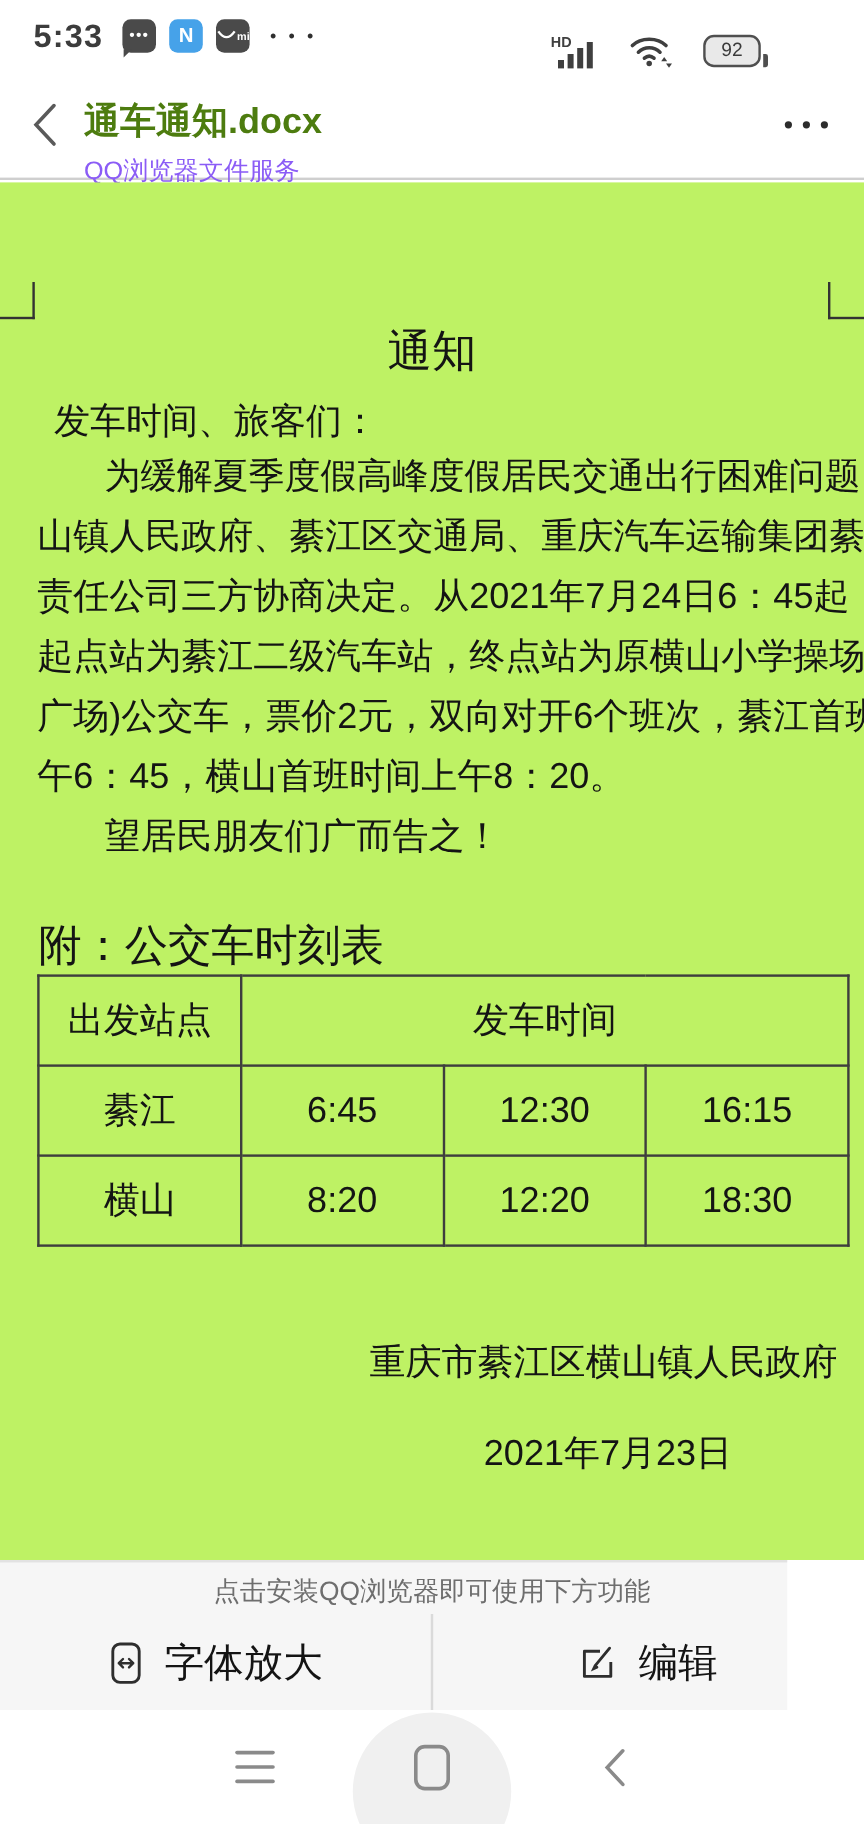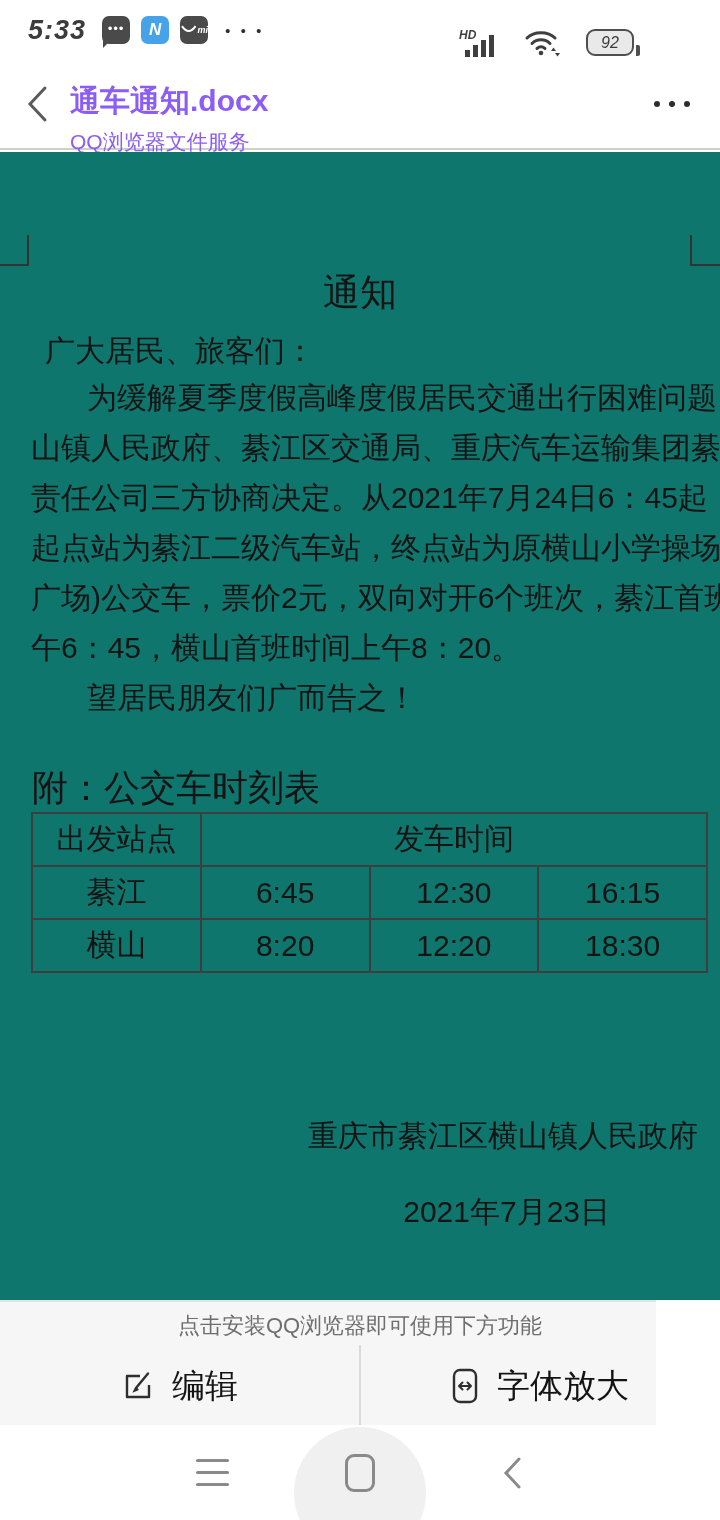--- a/index.html
+++ b/index.html
@@ -2,21 +2,21 @@
 <html><head>
 <meta charset="utf-8">
 <style>
   * { margin:0; padding:0; box-sizing:border-box; }
   html,body { width:720px; height:1520px; background:#fff; overflow:hidden;
               font-family:"Liberation Sans","DejaVu Sans",sans-serif; }
   #screen { position:relative; width:720px; height:1520px; background:#fff; }
 
   
   #status-bar { position:absolute; top:0; left:0; width:668px; height:60px;
-                display:flex; align-items:center; padding:0 28px;font-style:italic; }
+                display:flex; align-items:center; padding:0 28px; }
   .sb-time { font-size:27px; font-weight:600; color:#3c3c3c; letter-spacing:1px; margin-right:16px; }
   .sb-icons-left { display:flex; align-items:center; gap:11px; }
   .app-badge { width:28px; height:28px; border-radius:7px; display:flex;
                align-items:center; justify-content:center; position:relative; }
   .badge-dark { background:#4a4a4a; }
   .badge-blue { background:#46a2e9; }
   .badge-dots { color:#fff; font-size:13px; letter-spacing:1px; line-height:1; padding-bottom:3px; }
   .badge-n { color:#fff; font-size:17px; font-weight:700; }
   .badge-mi { color:#fff; font-size:9px; font-weight:600; line-height:1; }
   .bubble-tail { position:absolute; left:1px; bottom:-4px; width:0; height:0;
@@ -27,43 +27,43 @@
              border-radius:9px; background:#e9e9e9; display:flex; align-items:center;
              justify-content:center; }
   .battery span { font-size:16px; color:#3a3a3a; }
   .battery-nub { width:4px; height:11px; background:#4f4f4f; border-radius:0 2px 2px 0; margin-left:2px; }
 
   
   #app-header { position:absolute; top:60px; left:0; width:720px; height:90px;
                 display:flex; align-items:center; padding:0 26px;
                 border-bottom:2px solid #cfcfcf; background:#fff; }
   .hdr-titles { margin-left:22px; display:flex; flex-direction:column; gap:6px; }
-  .hdr-title { font-size:30px; font-weight:600; color:#8b5cf6;margin-top:28px; }
+  .hdr-title { font-size:30px; font-weight:600; color:#4d7c0f;margin-top:28px; }
   .hdr-sub { font-size:21px; color:#8b5cf6; }
   .hdr-menu { margin-left:auto; display:flex; gap:9px; padding:10px 4px; }
   .hdr-menu i { width:6px; height:6px; border-radius:50%; background:#2c2c2c; }
 
   
-  #document { position:absolute; top:152px; left:0; width:720px; height:1148px; background:#0f766e; color:#141414; }
+  #document { position:absolute; top:152px; left:0; width:720px; height:1148px; background:#bef264; color:#141414; }
   .crop { position:absolute; }
   .crop-left  { top:83px; left:0;  width:29px; height:31px; border-right:2px solid #333; border-bottom:2px solid #333; }
   .crop-right { top:83px; right:0; width:30px; height:31px; border-left:2px solid #333;  border-bottom:2px solid #333; }
   .doc-title { position:absolute; top:116px; left:0; width:720px; text-align:center;
                font-size:37px; font-weight:500; }
   .salutation { position:absolute; top:179px; left:45px; font-size:30px; }
   .para-block { position:absolute; top:221px; left:31px; width:662px; }
   .para-line { height:50px; line-height:50px; font-size:30px; white-space:nowrap; }
   .indent { padding-left:56px; }
   .closing { position:absolute; top:521px; left:31px; padding-left:56px;
              height:50px; line-height:50px; font-size:30px; }
   .attach-label { position:absolute; top:619px; left:32px; font-size:36px; height:34px; line-height:34px; }
   .doc-table { position:absolute; top:660px; left:31px; width:677px;
                border-collapse:collapse; table-layout:fixed; }
   .doc-table td { border:2px solid #3e3e3e; text-align:center; height:50px;
-                  font-size:30px; color:#141414; padding:5px; }
+                  font-size:30px; color:#141414; padding:16px; }
   .signature { position:absolute; top:966px; right:22px; font-size:30px; height:36px; line-height:36px; }
   .doc-date  { position:absolute; top:1042px; right:110px; font-size:30px; height:36px; line-height:36px; }
 
   
   #banner { position:absolute; top:1300px; left:0; width:656px; height:125px;
             background:#f6f6f6; border-top:2px solid #e2e2e2; }
   .banner-hint { position:absolute; top:9px; left:0; width:720px; text-align:center;
                  font-size:22px; color:#6e6e6e; }
   .banner-buttons { position:absolute; top:43px; left:0; width:720px; height:82px; display:flex; }
   .banner-divider { position:absolute; top:43px; left:359px; width:2px; height:80px; background:#dadada; }
@@ -145,21 +145,21 @@
         <i></i>
         <i></i>
     </div>
   </div>
 
   <div id="document">
     <div class="crop crop-left"></div>
     <div class="crop crop-right"></div>
 
     <div class="doc-title">通知</div>
-    <div class="salutation">广大居民、旅客们：</div>
+    <div class="salutation">发车时间、旅客们：</div>
 
     <div class="para-block">
       <div class="para-line indent">为缓解夏季度假高峰度假居民交通出行困难问题，经横</div>
       <div class="para-line">山镇人民政府、綦江区交通局、重庆汽车运输集团綦江有限</div>
       <div class="para-line">责任公司三方协商决定。从2021年7月24日6：45起，新开通</div>
       <div class="para-line">起点站为綦江二级汽车站，终点站为原横山小学操场(原美食</div>
       <div class="para-line">广场)公交车，票价2元，双向对开6个班次，綦江首班时间上</div>
       <div class="para-line">午6：45，横山首班时间上午8：20。</div>
     </div>
 
@@ -194,32 +194,32 @@
     </table>
 
     <div class="signature">重庆市綦江区横山镇人民政府</div>
     <div class="doc-date">2021年7月23日</div>
   </div>
 
   <div id="banner">
     <div class="banner-hint">点击安装QQ浏览器即可使用下方功能</div>
     <div class="banner-buttons">
       <button class="bb">
+        <svg width="28" height="36" viewBox="0 0 28 36">
+          <rect x="3" y="2" width="22" height="32" rx="6" fill="none" stroke="#2e2e2e" stroke-width="2.4"></rect>
+          <path d="M8 18 h12 M8 18 l3.5-3.5 M8 18 l3.5 3.5 M20 18 l-3.5-3.5 M20 18 l-3.5 3.5" fill="none" stroke="#2e2e2e" stroke-width="2" stroke-linecap="round"></path>
+        </svg>
+        <span class="bb-label">字体放大</span>
+      </button>
+      <button class="bb">
         <svg width="32" height="34" viewBox="0 0 32 34">
           <path d="M27 16 v12 H5 V7 h13" fill="none" stroke="#2e2e2e" stroke-width="2.4" stroke-linejoin="round"></path>
           <path d="M14 19 L26 4.5 M14 19 l-1.2 2.5 2.6-1.1" fill="none" stroke="#2e2e2e" stroke-width="2.4" stroke-linecap="round"></path>
         </svg>
         <span class="bb-label">编辑</span>
-      </button>
-      <button class="bb">
-        <svg width="28" height="36" viewBox="0 0 28 36">
-          <rect x="3" y="2" width="22" height="32" rx="6" fill="none" stroke="#2e2e2e" stroke-width="2.4"></rect>
-          <path d="M8 18 h12 M8 18 l3.5-3.5 M8 18 l3.5 3.5 M20 18 l-3.5-3.5 M20 18 l-3.5 3.5" fill="none" stroke="#2e2e2e" stroke-width="2" stroke-linecap="round"></path>
-        </svg>
-        <span class="bb-label">字体放大</span>
       </button>
     </div>
     <div class="banner-divider"></div>
   </div>
 
   <div id="navbar">
     <div class="home-circle"></div>
     <button class="nav-btn nav-recents">
       <span class="burger">
           <i></i>

